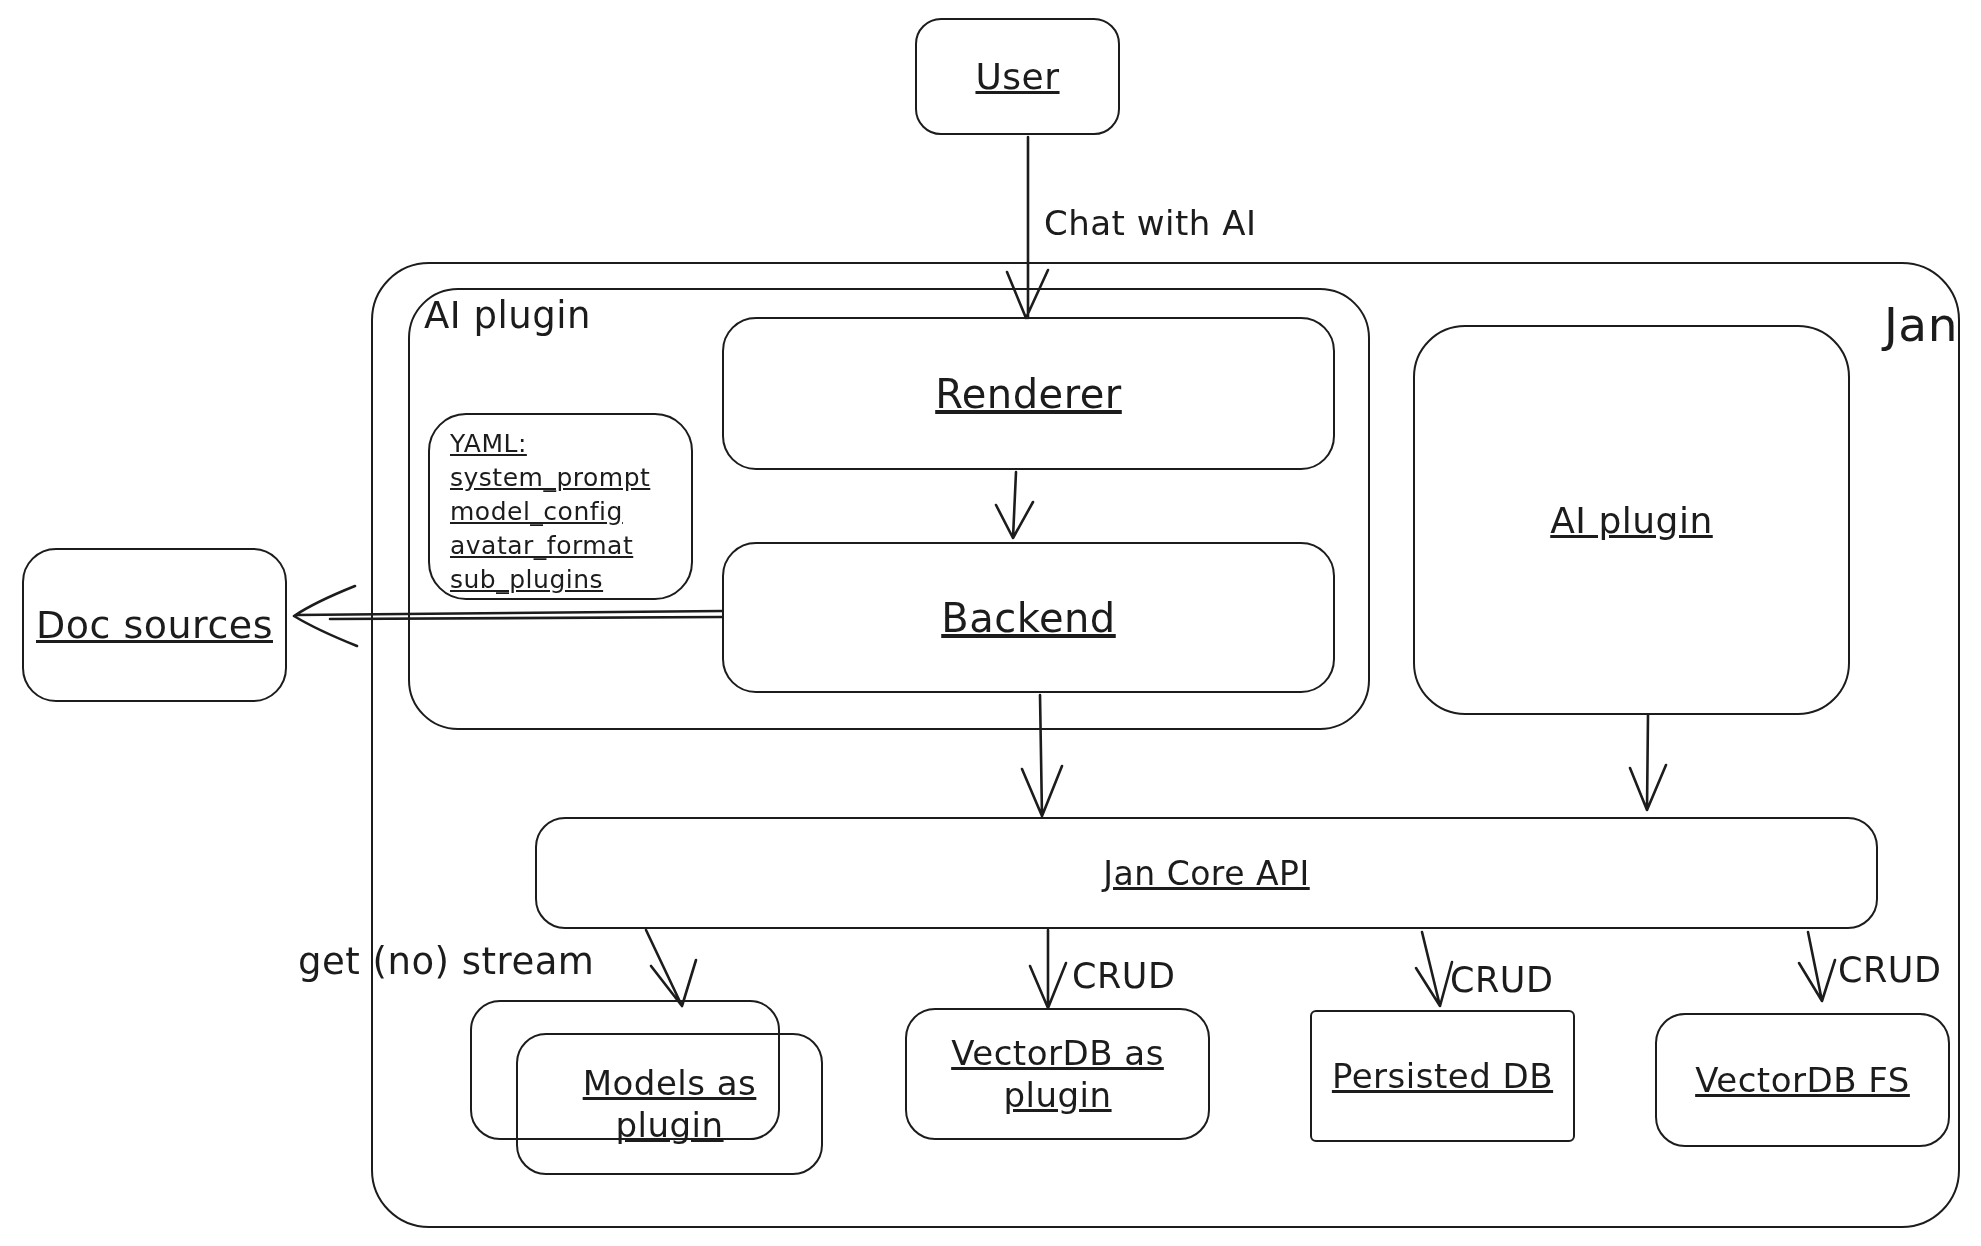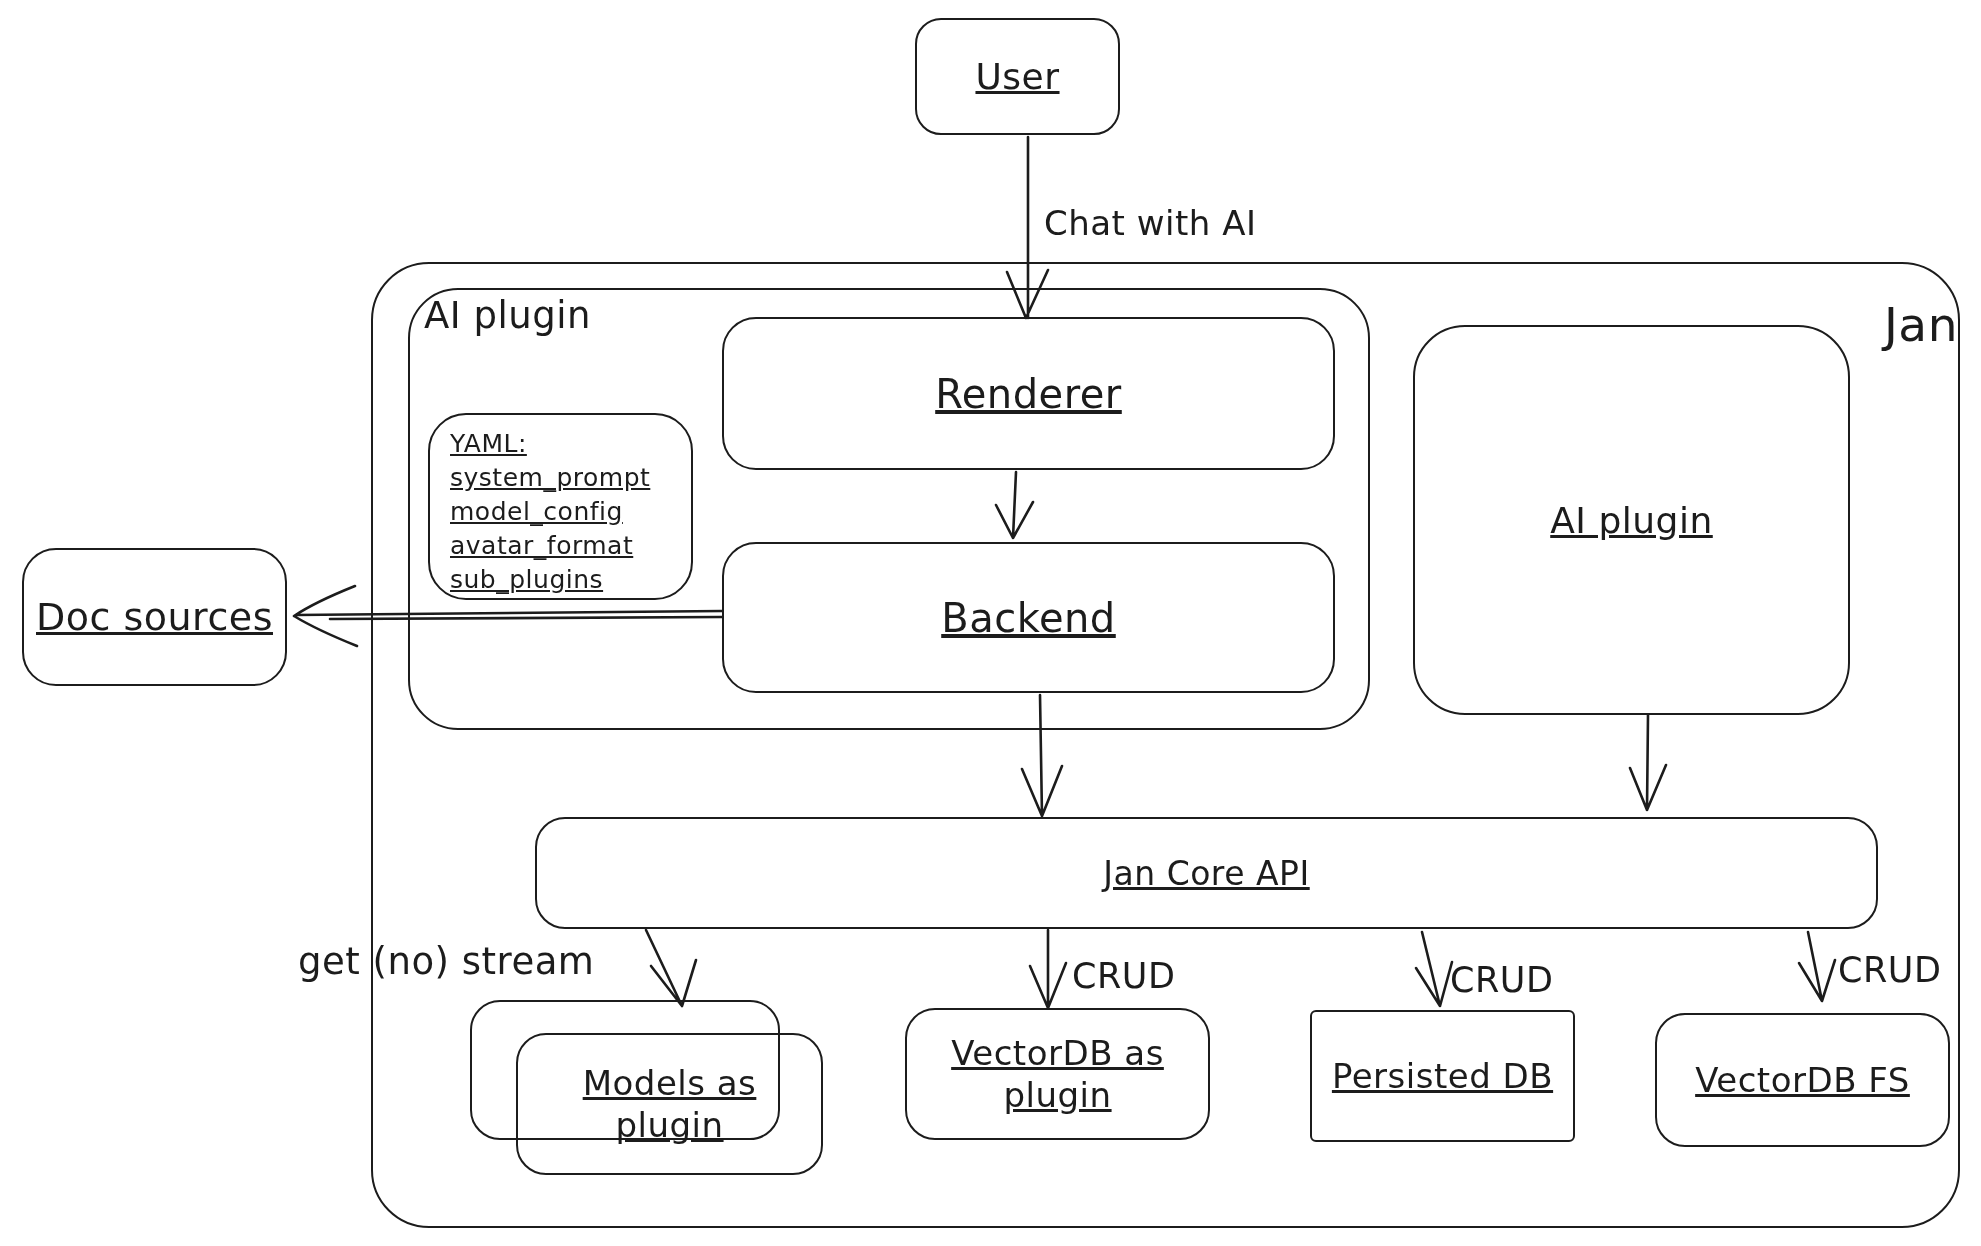--- a/index.html
+++ b/index.html
@@ -71,21 +71,21 @@
       <p class="note-line">model_config</p>
       <p class="note-line">avatar_format</p>
       <p class="note-line">sub_plugins</p>
     </div>
   </div>
 
   <div class="box" style="left:722px;top:542px;width:613px;height:151px;border-radius:34px;font-size:40px;">
     <span>Backend</span>
   </div>
 
-  <div class="box" style="left:22px;top:548px;width:265px;height:138px;border-radius:34px;font-size:38px;">
+  <div class="box" style="left:22px;top:548px;width:265px;height:154px;border-radius:34px;font-size:38px;">
     <span>Doc sources</span>
   </div>
 
   <div class="box" style="left:535px;top:817px;width:1343px;height:112px;border-radius:30px;font-size:33px;">
     <span>Jan Core API</span>
   </div>
 
   <div class="box" style="left:470px;top:1000px;width:310px;height:140px;border-radius:30px;"></div>
   <div class="box" style="left:516px;top:1033px;width:307px;height:142px;border-radius:30px;font-size:34px;line-height:1.25;padding:6px 30px;">
     <span>Models as plugin</span>

